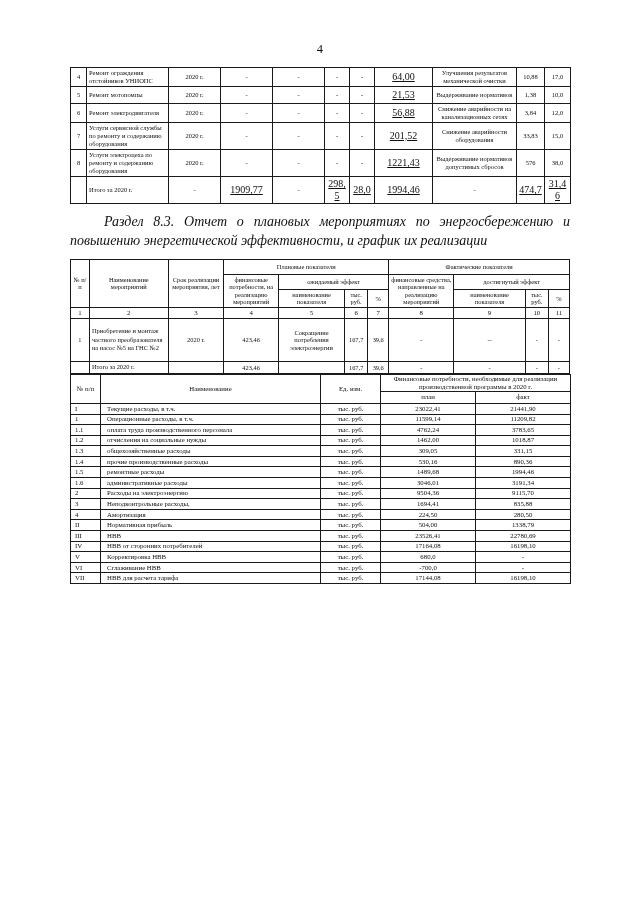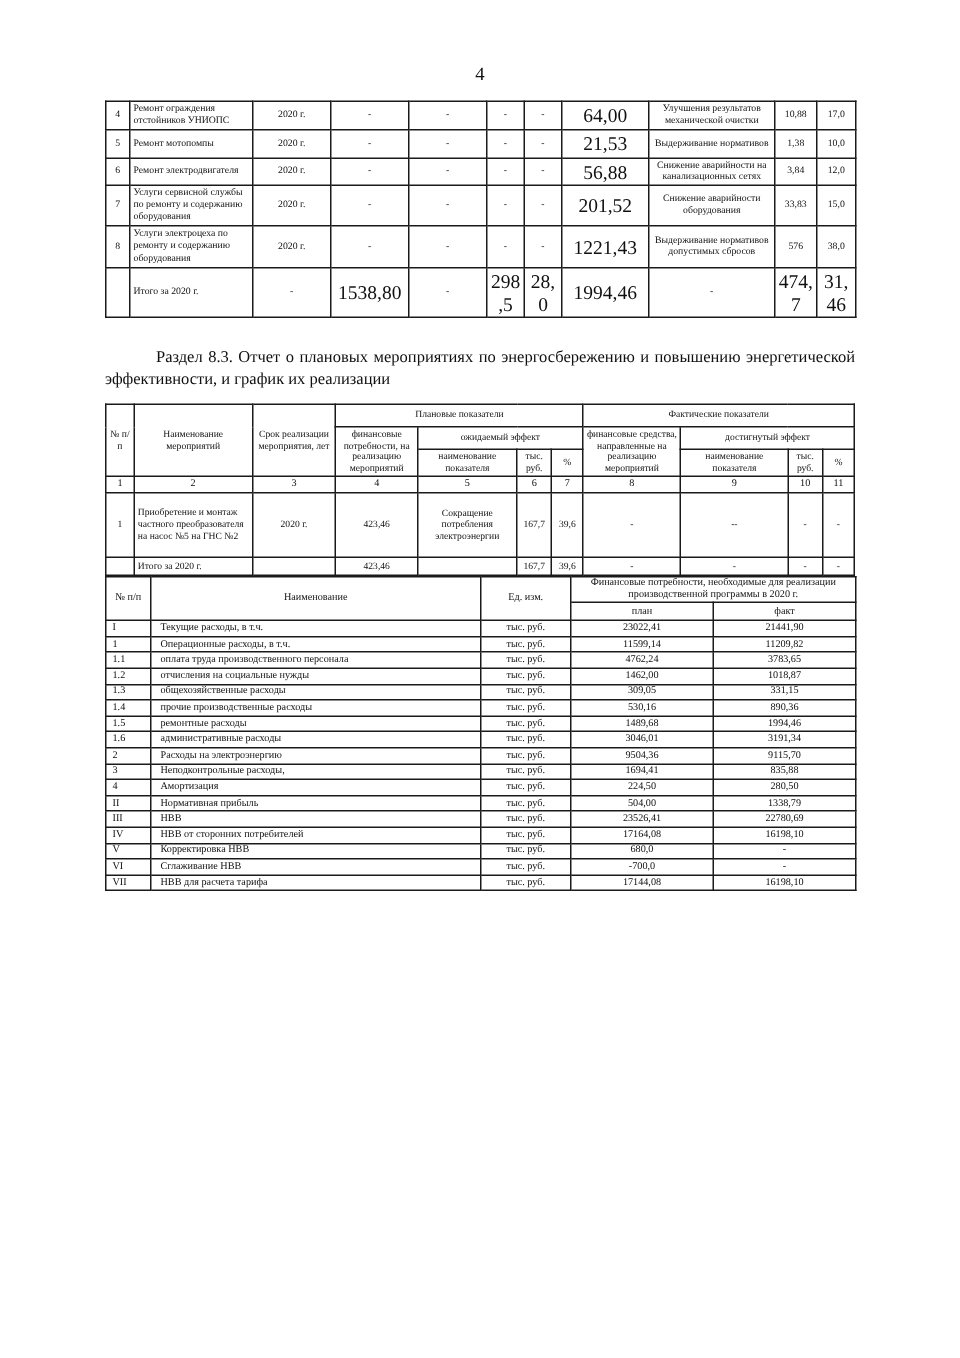--- a/index.html
+++ b/index.html
@@ -47,30 +47,31 @@
     font-weight: normal;
     word-wrap: break-word;
     overflow-wrap: break-word;
     hyphens: auto;
   }
 
   
   table.t82 { margin: 0 0 0 0; }
   table.t82 td { height: 14px; font-size: 6.5px; }
   table.t82 td.name { text-align: left; padding-left: 2px; line-height: 1.25; }
-  table.t82 td.num  { font-size: 13px; }
+  table.t82 td.num  { font-size: 10px; text-decoration: underline; }
   table.t82 tr.total td { height: 10px; }
 
   
   .section-head {
-    font-size: 11px;
+    font-size: 14px;
     line-height: 1.35;
     text-align: justify;
     text-justify: inter-word;
-    margin: 19px 0 8px 0;
+    margin: 9px 0 8px 0;
+    font-style: italic;
   }
   .section-head .indent { display: inline-block; width: 34px; }
 
   
   table.t83 td { font-size: 6.4px; }
   table.t83 td.hd { height: 12px; }
   table.t83 tr.numrow td { height: 8px; font-size: 6.8px; }
   table.t83 tr.data td { height: 40px; }
   table.t83 tr.total td { height: 9px; }
   table.t83 td.name { text-align: left; line-height: 1.3; }
@@ -169,21 +170,21 @@
         <td>-</td>
         <td class="num">1221,43</td>
         <td>Выдерживание нормативов допустимых сбросов</td>
         <td>576</td>
         <td>38,0</td>
       </tr>
       <tr class="total">
         <td></td>
         <td class="name">Итого за 2020 г.</td>
         <td>-</td>
-        <td class="num">1538,80</td>
+        <td class="num">1909,77</td>
         <td>-</td>
         <td class="num">298,5</td>
         <td class="num">28,0</td>
         <td class="num">1994,46</td>
         <td>-</td>
         <td class="num">474,7</td>
         <td class="num">31,46</td>
       </tr>
     </tbody>
   </table>

